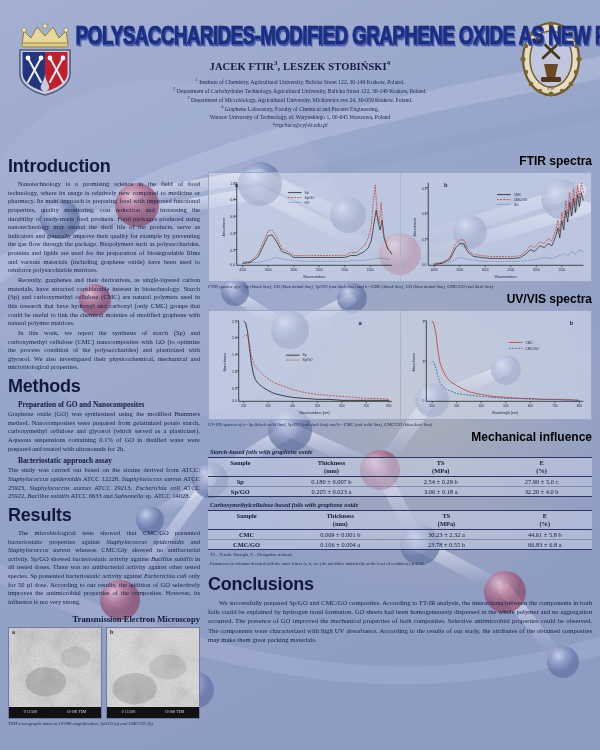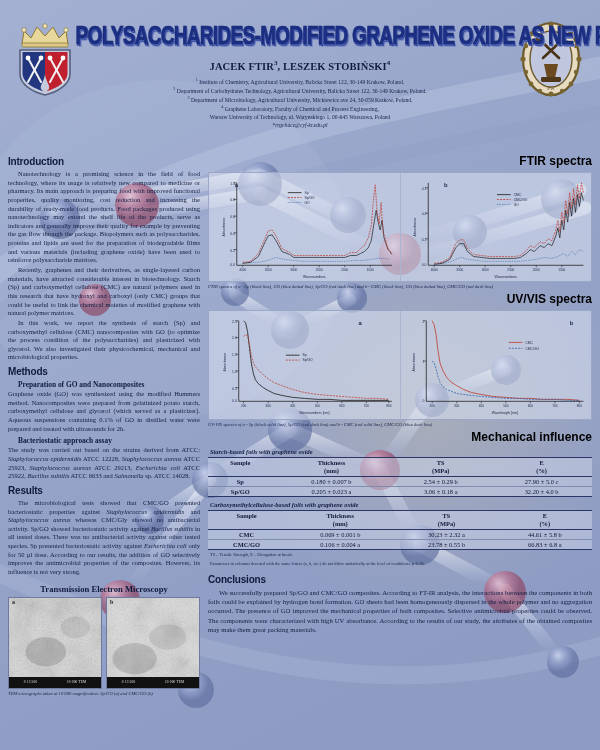--- a/index.html
+++ b/index.html
@@ -82,21 +82,21 @@
     position: relative;
     display: flex;
     padding: 0 8px;
     gap: 8px;
   }
   .col-left  { width: 192px; flex: 0 0 192px; }
   .col-right { flex: 1 1 auto; }
 
   h2.sec {
     font-family: "Liberation Sans", sans-serif;
-    font-size: 10px;
+    font-size: 18px;
     font-weight: bold;
     color: #111a3d;
     margin: 4px 0 3px 0;
     letter-spacing: -0.2px;
   }
   h3.sub {
     font-family: "Liberation Serif", serif;
     font-size: 7.4px;
     font-weight: bold;
     color: #121b40;
@@ -112,21 +112,21 @@
     hyphens: auto;
   }
   p.body.noind { text-indent: 0; }
   p.body i { font-style: italic; }
 
   h3.center-sub {
     font-family: "Liberation Serif", serif;
     font-size: 8.6px;
     font-weight: bold;
     color: #111a3d;
-    text-align: center;
+    text-align: right;
     margin: 7px 0 3px 0;
   }
 
   
   h2.sec-c {
     font-family: "Liberation Sans", sans-serif;
     font-size: 12px;
     font-weight: bold;
     color: #000000;
     text-align: right;

